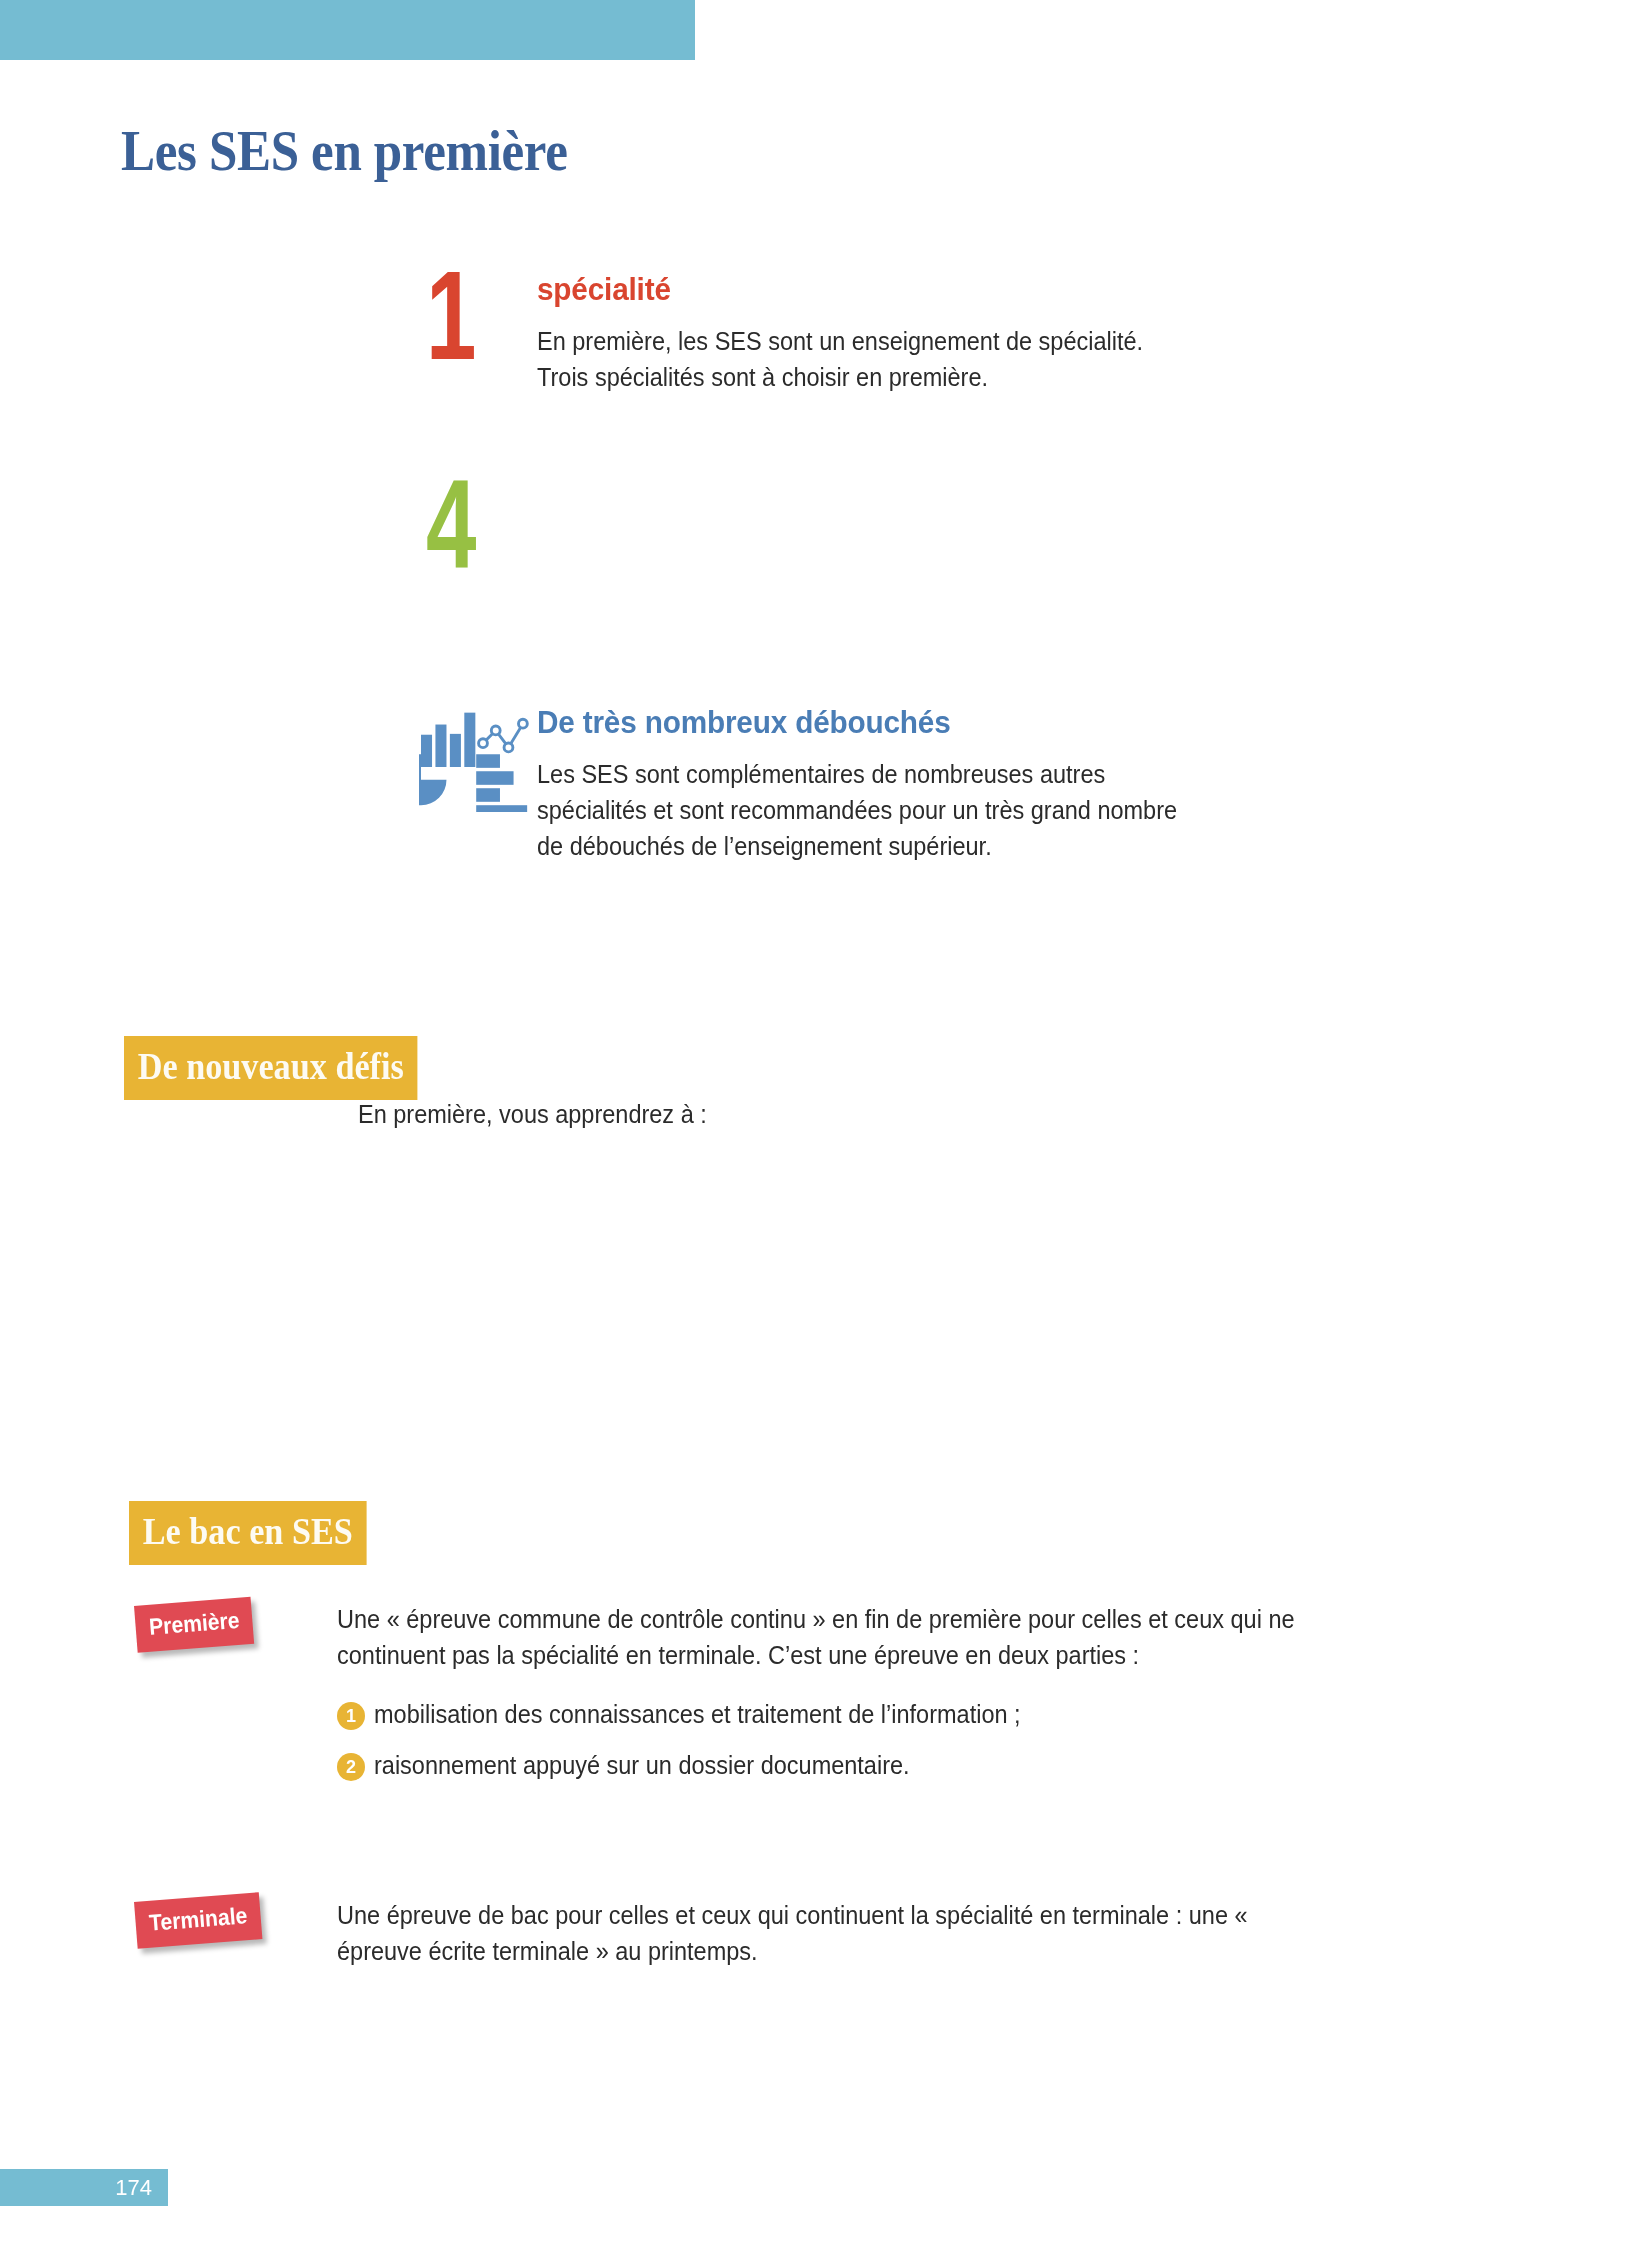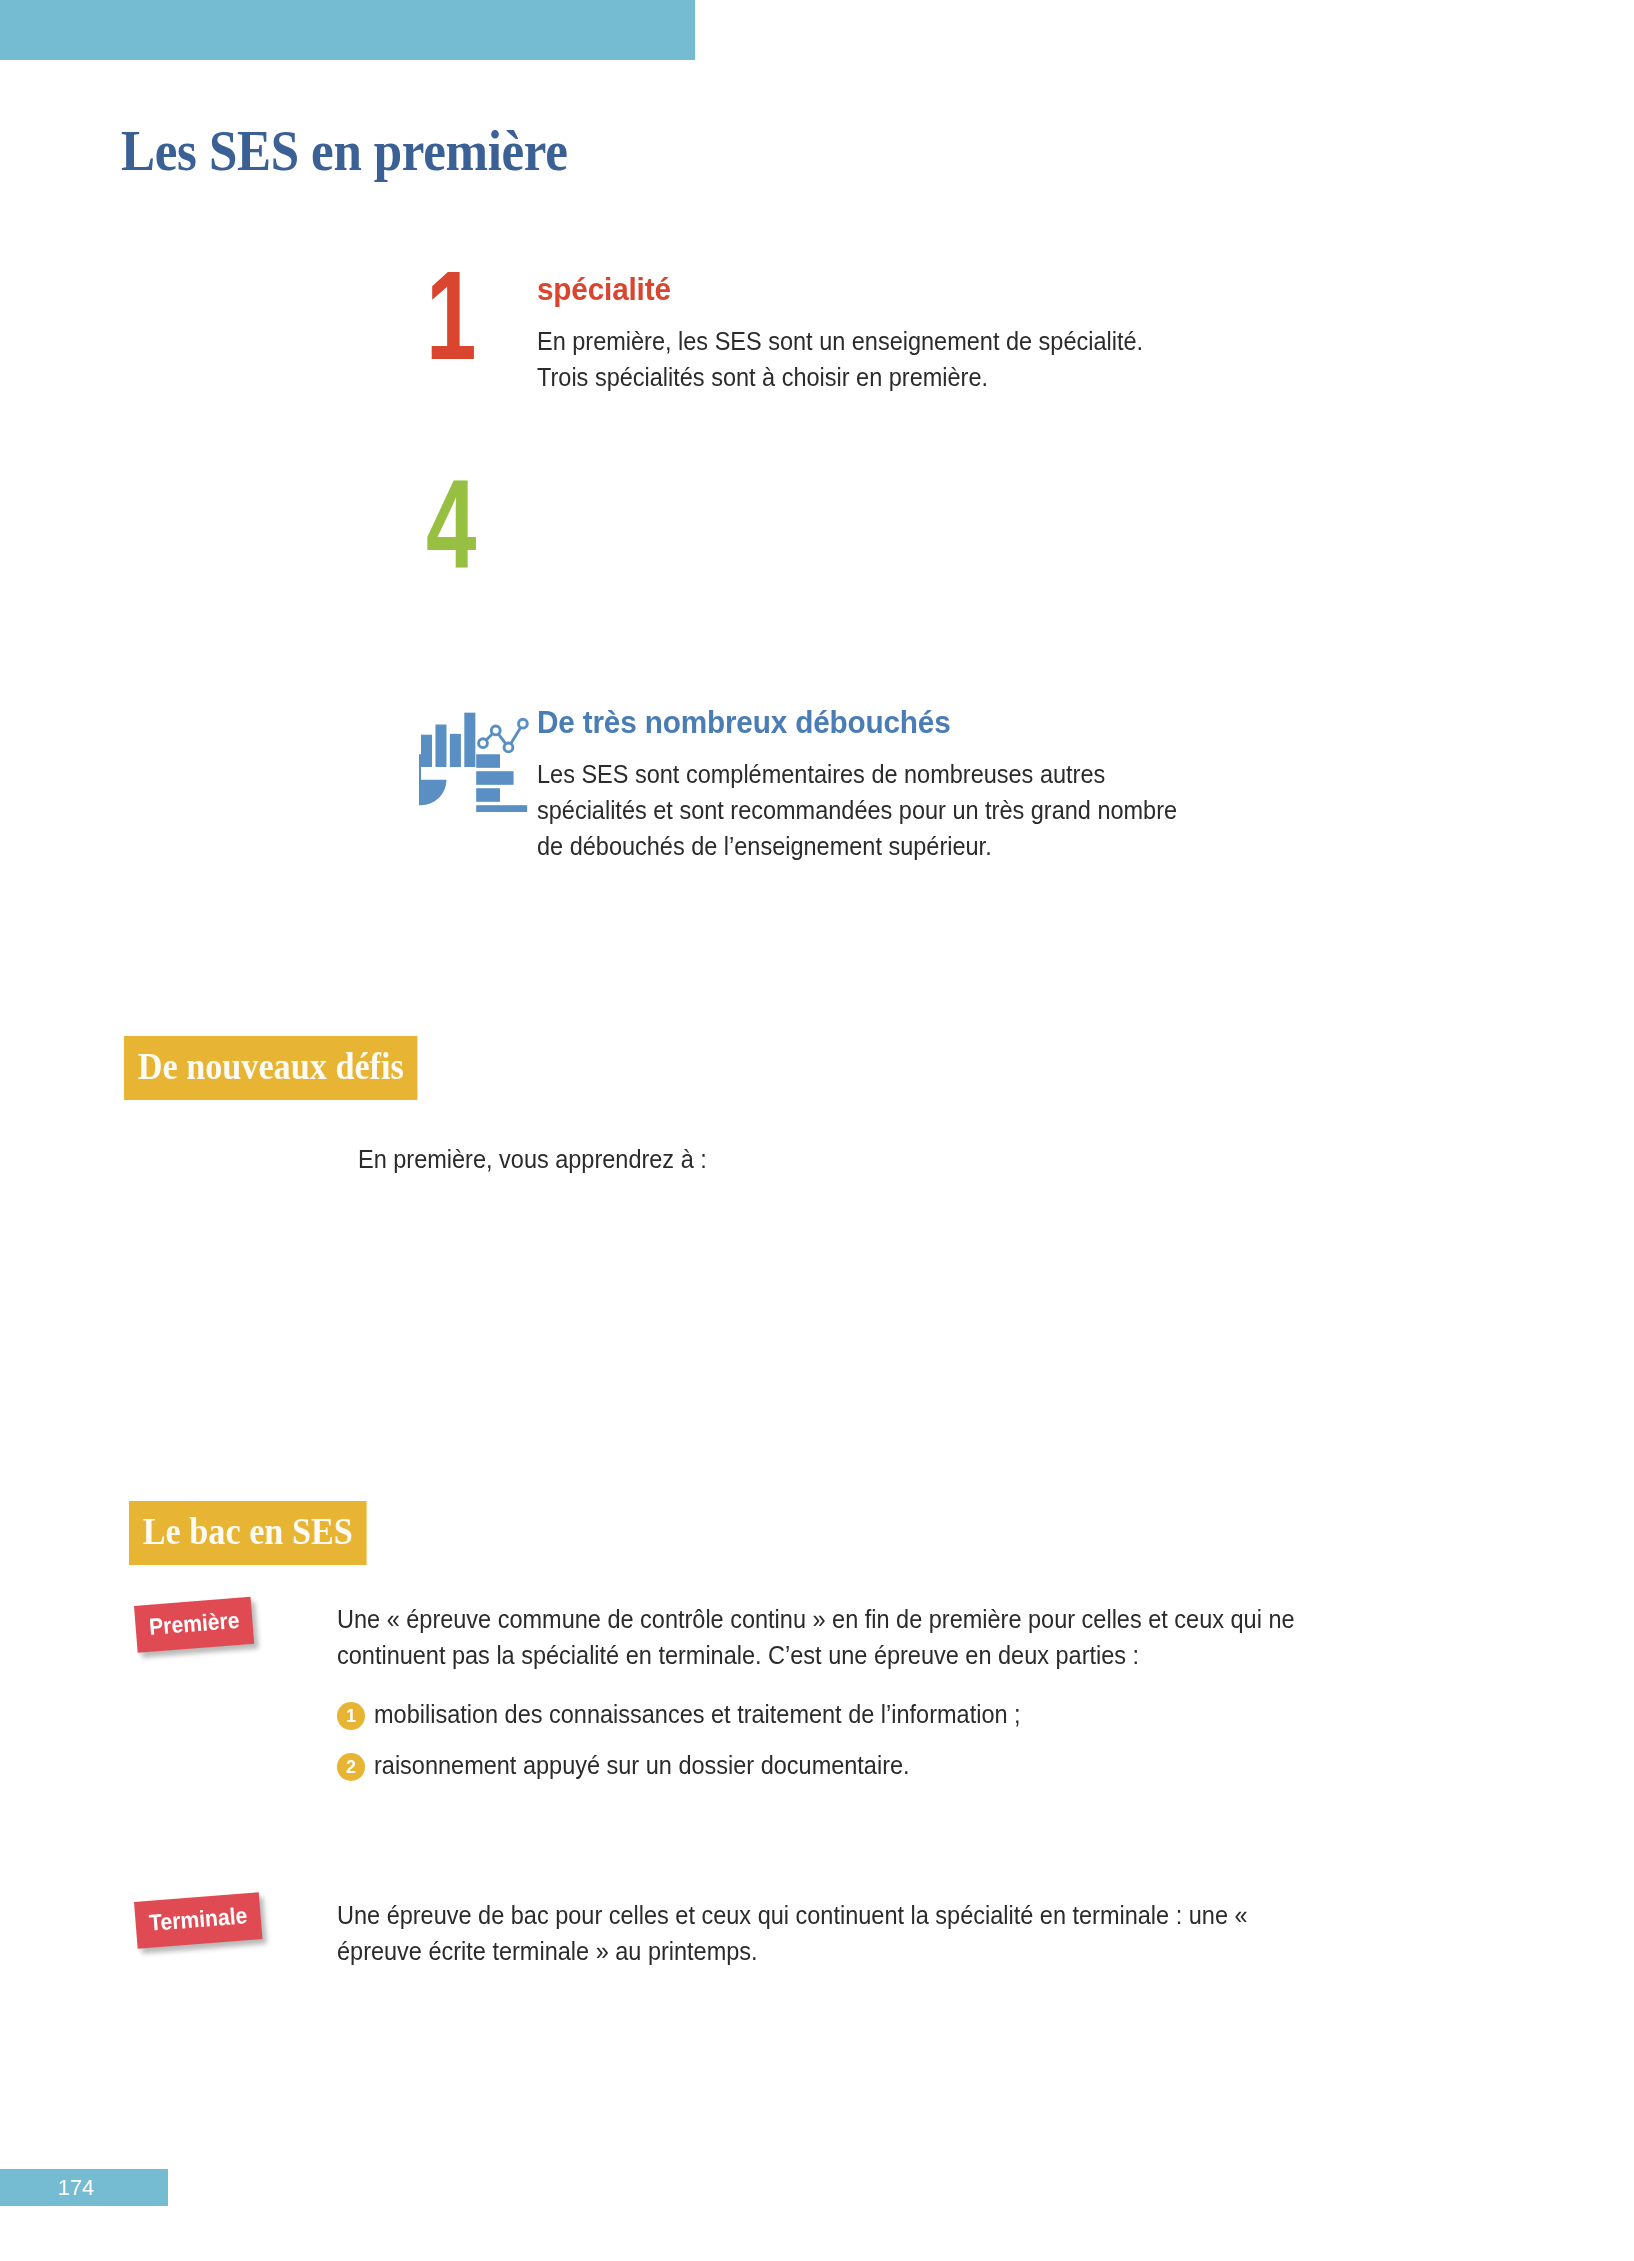--- a/index.html
+++ b/index.html
@@ -133,21 +133,21 @@
     white-space: nowrap;
     box-sizing: border-box;
   }
   #sec-head-defis { left: 124px; top: 1036px; }
   #sec-head-bac   { left: 129px; top: 1501px; }
 
   
   .defis-body {
     position: absolute;
     left: 358px;
-    top: 1142px;
+    top: 1097px;
     width: 1124px;
   }
   .lead-line {
     font-family: "Liberation Sans", sans-serif;
     font-size: 25px;
     line-height: 1.4;
     color: #2b2b2b;
     transform: scaleX(0.94);
     transform-origin: left top;
     margin: 0 0 25.5px 0;
@@ -257,21 +257,21 @@
     height: 37px;
     background: #75bcd2;
   }
   .page-number {
     position: absolute;
     left: 0;
     top: 2169px;
     width: 152px;
     height: 37px;
     line-height: 37px;
-    text-align: center;
+    text-align: right;
     font-family: "Liberation Sans", sans-serif;
     font-size: 22px;
     color: #ffffff;
   }
 </style>
 </head>
 <body>
 
 <div class="page">
 

